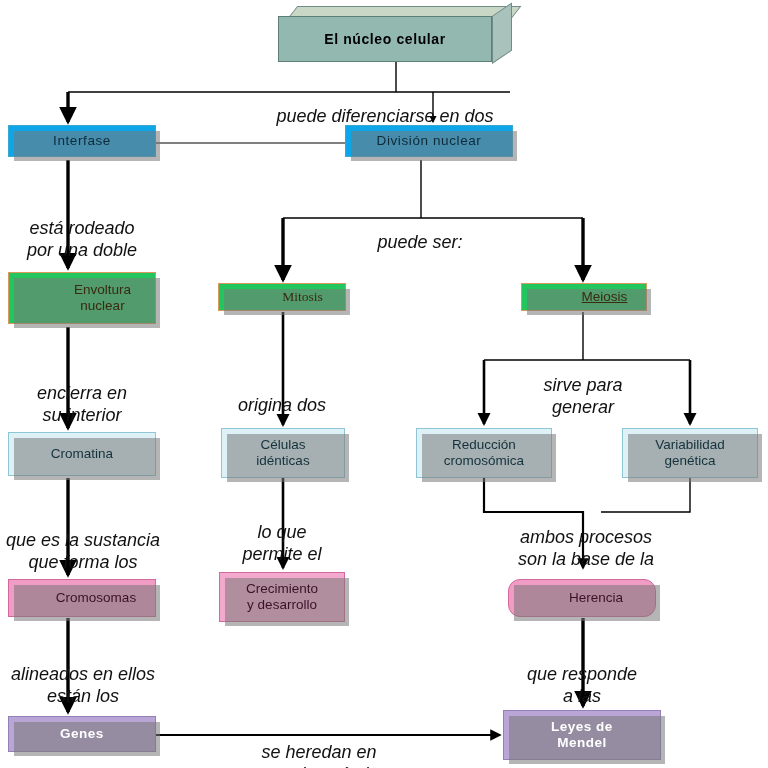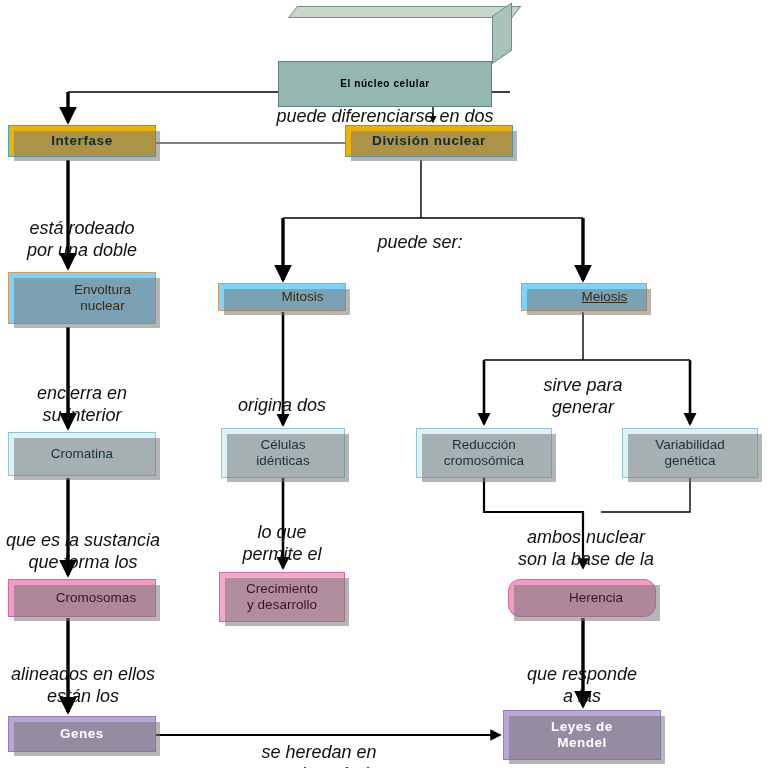--- a/index.html
+++ b/index.html
@@ -51,46 +51,45 @@
     z-index: -1;
   }
   .node.shadowed { z-index: 1; }
 
   
   #title-node {
     background: #93b8b0;
     border: 1px solid #5d7f78;
     color: #000000;
     font-weight: bold;
-    font-size: 10px;
+    font-size: 14px;
     letter-spacing: .6px;
     z-index: 3;
-    margin-top: 45px;
   }
   #title-top {
     position: absolute;
     z-index: 2;
     background: #c9d7c7;
     border: 1px solid #6f8c86;
   }
   #title-side {
     position: absolute;
     z-index: 2;
     background: #a9c2bb;
     border: 1px solid #6f8c86;
   }
   .n-blue {
-    background: #eab308;
+    background: #0ea5e9;
     border-color: #3ba8d4;
-    font-weight: bold;
+    font-weight: normal;
     color: #0d2a3a;
     letter-spacing: .6px;
   }
   .n-orange {
-    background: #7dd3fc;
+    background: #22c55e;
     border-color: #d79a5c;
     color: #3a2a10;
     padding-left: 41px;
   }
   .n-lightblue {
     background: #ddf1f7;
     border-color: #8fc6d6;
     color: #14323c;
   }
   .n-pink {
@@ -201,21 +200,21 @@
 
   <div class="node n-blue shadowed" style="left:345px; top:125px; width:168px; height:32px;">
     <span class="lbl">División nuclear</span>
   </div>
 
   <div class="node n-orange shadowed" style="left:8px; top:272px; width:148px; height:52px;">
     <span class="lbl">Envoltura
 nuclear</span>
   </div>
 
-  <div class="node n-orange shadowed" style="left:218px; top:283px; width:128px; height:28px;">
+  <div class="node n-orange shadowed" style="left:218px; top:283px; width:128px; height:28px;font-family:Liberation Serif, serif;">
     <span class="lbl">Mitosis</span>
   </div>
 
   <div class="node n-orange shadowed" style="left:521px; top:283px; width:126px; height:28px;text-decoration:underline;">
     <span class="lbl">Meiosis</span>
   </div>
 
   <div class="node n-lightblue shadowed" style="left:8px; top:432px; width:148px; height:44px;">
     <span class="lbl">Cromatina</span>
   </div>
@@ -288,21 +287,21 @@
     <span>que  es  la  sustancia
 que  forma  los</span>
   </div>
 
   <div class="edge-label" style="left:212px; top:498px; width:140px;">
     <span>lo  que
 permite  el</span>
   </div>
 
   <div class="edge-label" style="left:500px; top:503px; width:172px;">
-    <span>ambos  nuclear
+    <span>ambos  procesos
 son  la  base  de  la</span>
   </div>
 
   <div class="edge-label" style="left:2px; top:640px; width:162px;">
     <span>alineados  en  ellos
 están  los</span>
   </div>
 
   <div class="edge-label" style="left:508px; top:640px; width:148px;">
     <span>que  responde

